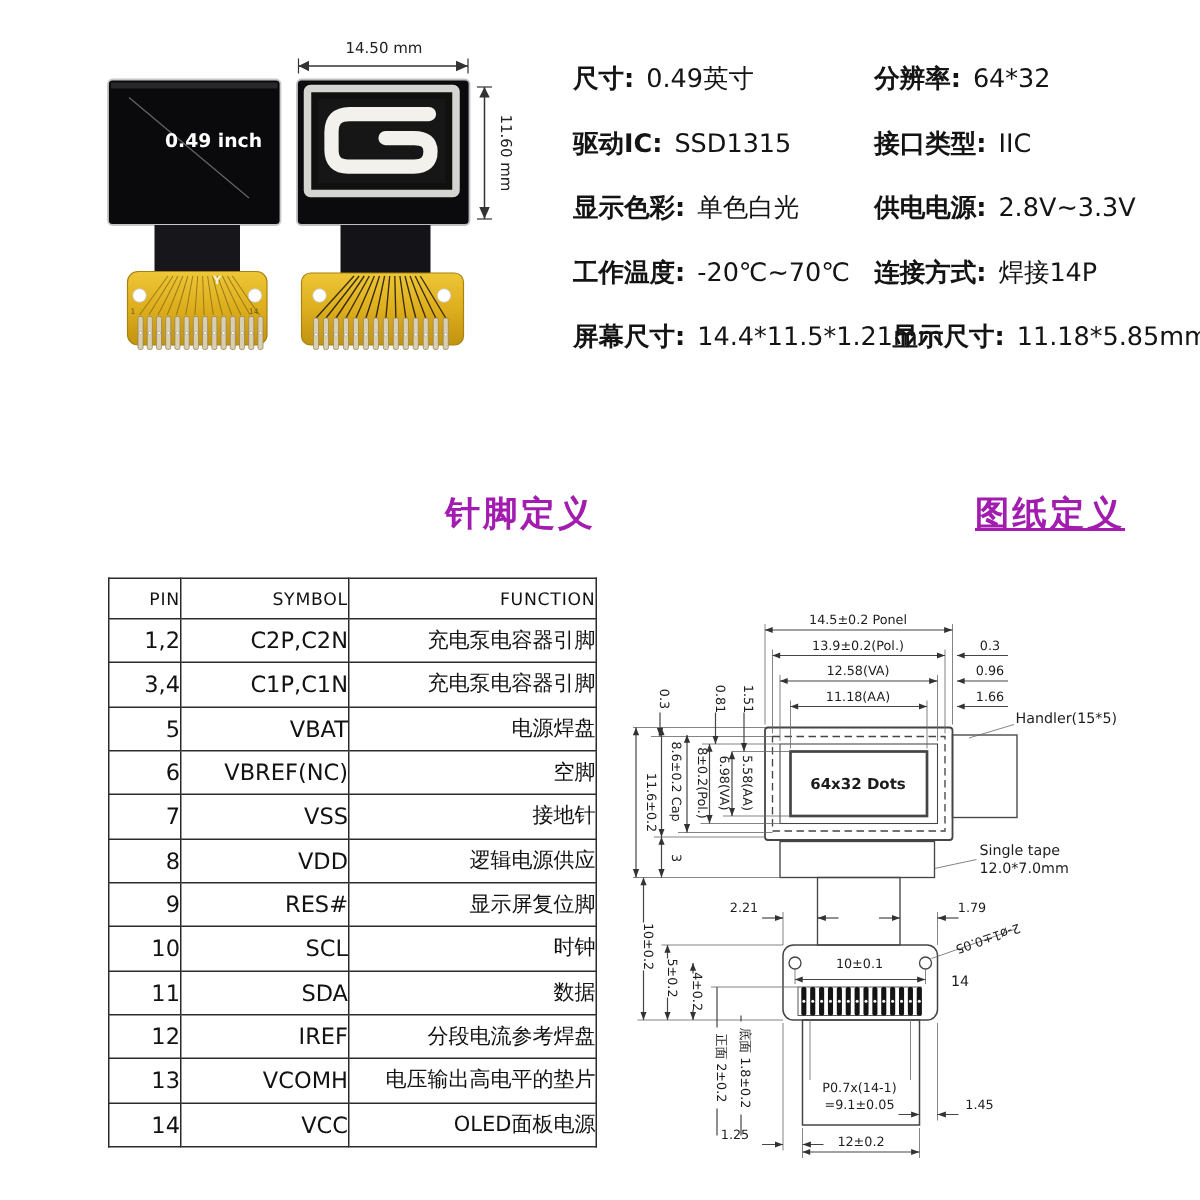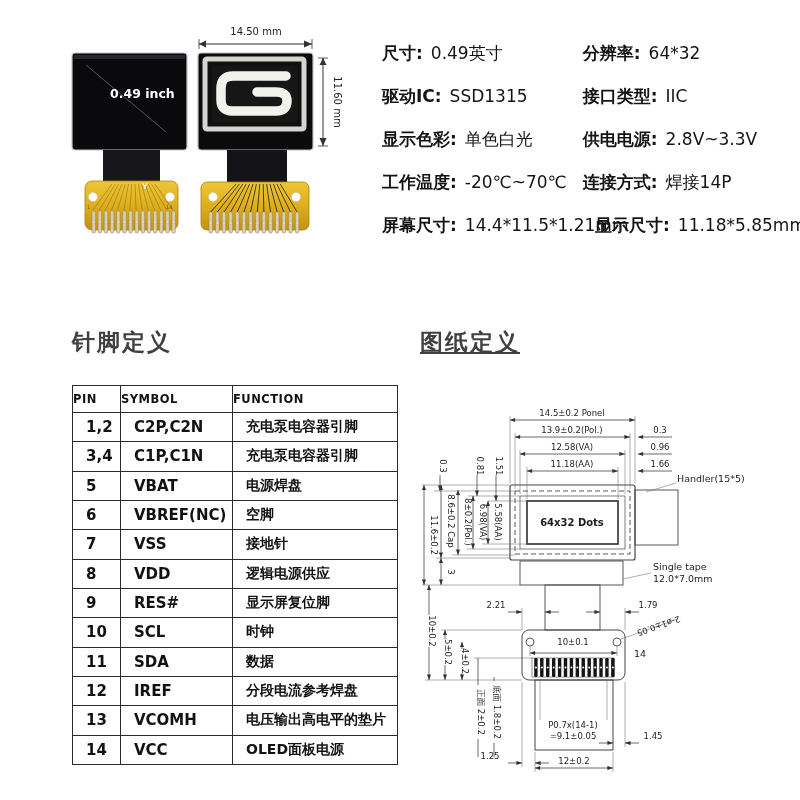--- a/index.html
+++ b/index.html
@@ -6,28 +6,28 @@
   .canvas{position:relative;width:800px;height:800px;background:#fff;overflow:hidden;
           font-family:"DejaVu Sans","Liberation Sans",sans-serif;color:#141414;}
   
   .specs{position:absolute;left:357px;top:44px;width:436px;}
   .spec-row{display:flex;margin-bottom:25px;line-height:18px;margin-left:25px;}
   .spec-cell{width:213px;display:flex;white-space:nowrap;}
   .spec-cell.right{width:223px;}
   .spec-label{font-weight:700;font-size:17px;margin-right:8px;}
   .spec-value{font-weight:400;font-size:17px;}
   
-  .sec-title{position:absolute;font-size:23px;font-weight:700;color:#404040;letter-spacing:2px;text-align:left;}
+  .sec-title{position:absolute;font-size:23px;font-weight:700;color:#a21caf;letter-spacing:2px;text-align:right;}
   .sec-title.pins-title{left:72px;top:327px;width:325px;}
   .sec-title.draw-title{left:420px;top:327px;width:330px;text-decoration:underline;}
   
   .pin-table{position:absolute;left:72px;top:385px;width:325px;height:380px;
              border-collapse:collapse;table-layout:fixed;}
-  .pin-table th,.pin-table td{border:1.6px solid #2b2b2b;text-align:left;vertical-align:middle;
-             padding:0;font-weight:700;color:#121212;overflow:hidden;}
+  .pin-table th,.pin-table td{border:1.6px solid #2b2b2b;text-align:right;vertical-align:middle;
+             padding:0;font-weight:400;color:#121212;overflow:hidden;}
   .pin-table th{font-size:11.5px;letter-spacing:.5px;height:26px;}
   .pin-table td{height:25px;padding-left:13px;}
   .c-pin{font-size:15px;}
   .c-sym{font-size:15px;}
   .c-fn{font-size:14px;}
   
   .product{position:absolute;left:60px;top:18px;}
   .product text{font-family:"DejaVu Sans","Liberation Sans",sans-serif;}
   .pins rect{fill:#d8cfb2;stroke:#97835a;stroke-width:.5;}
   .pins .pin-dot{fill:#fff;stroke:#8a8a8a;stroke-width:.3;}

